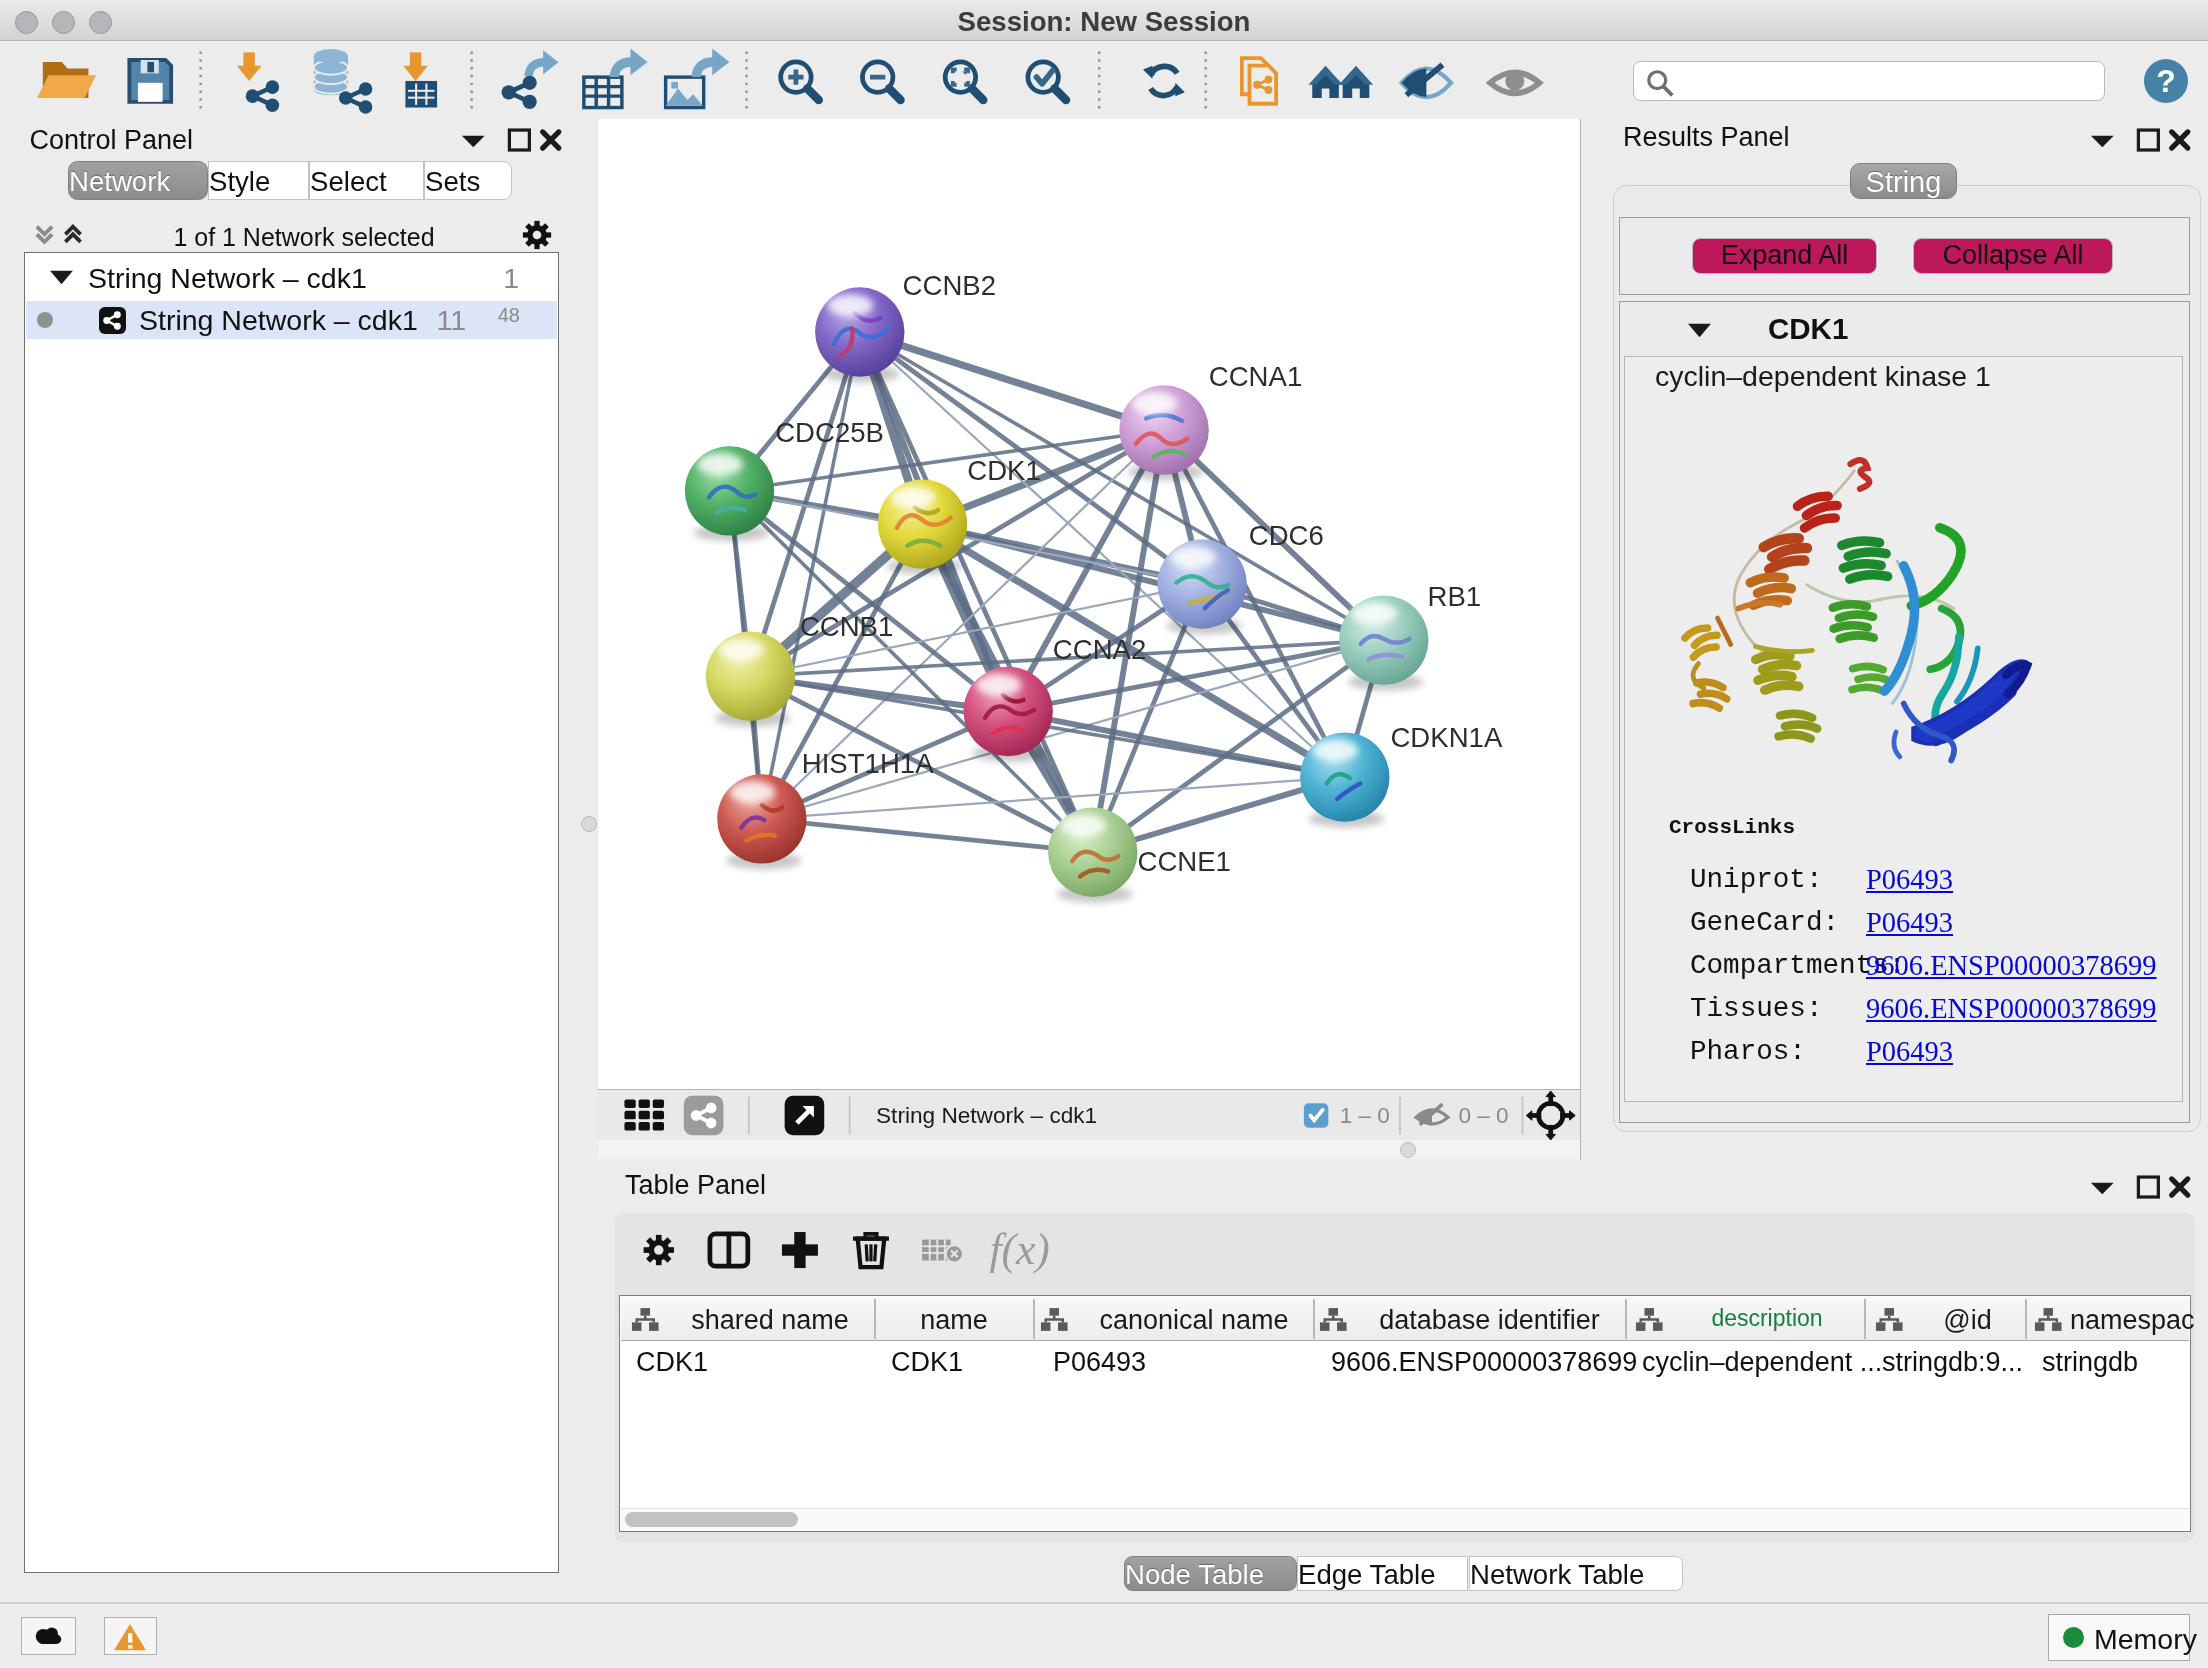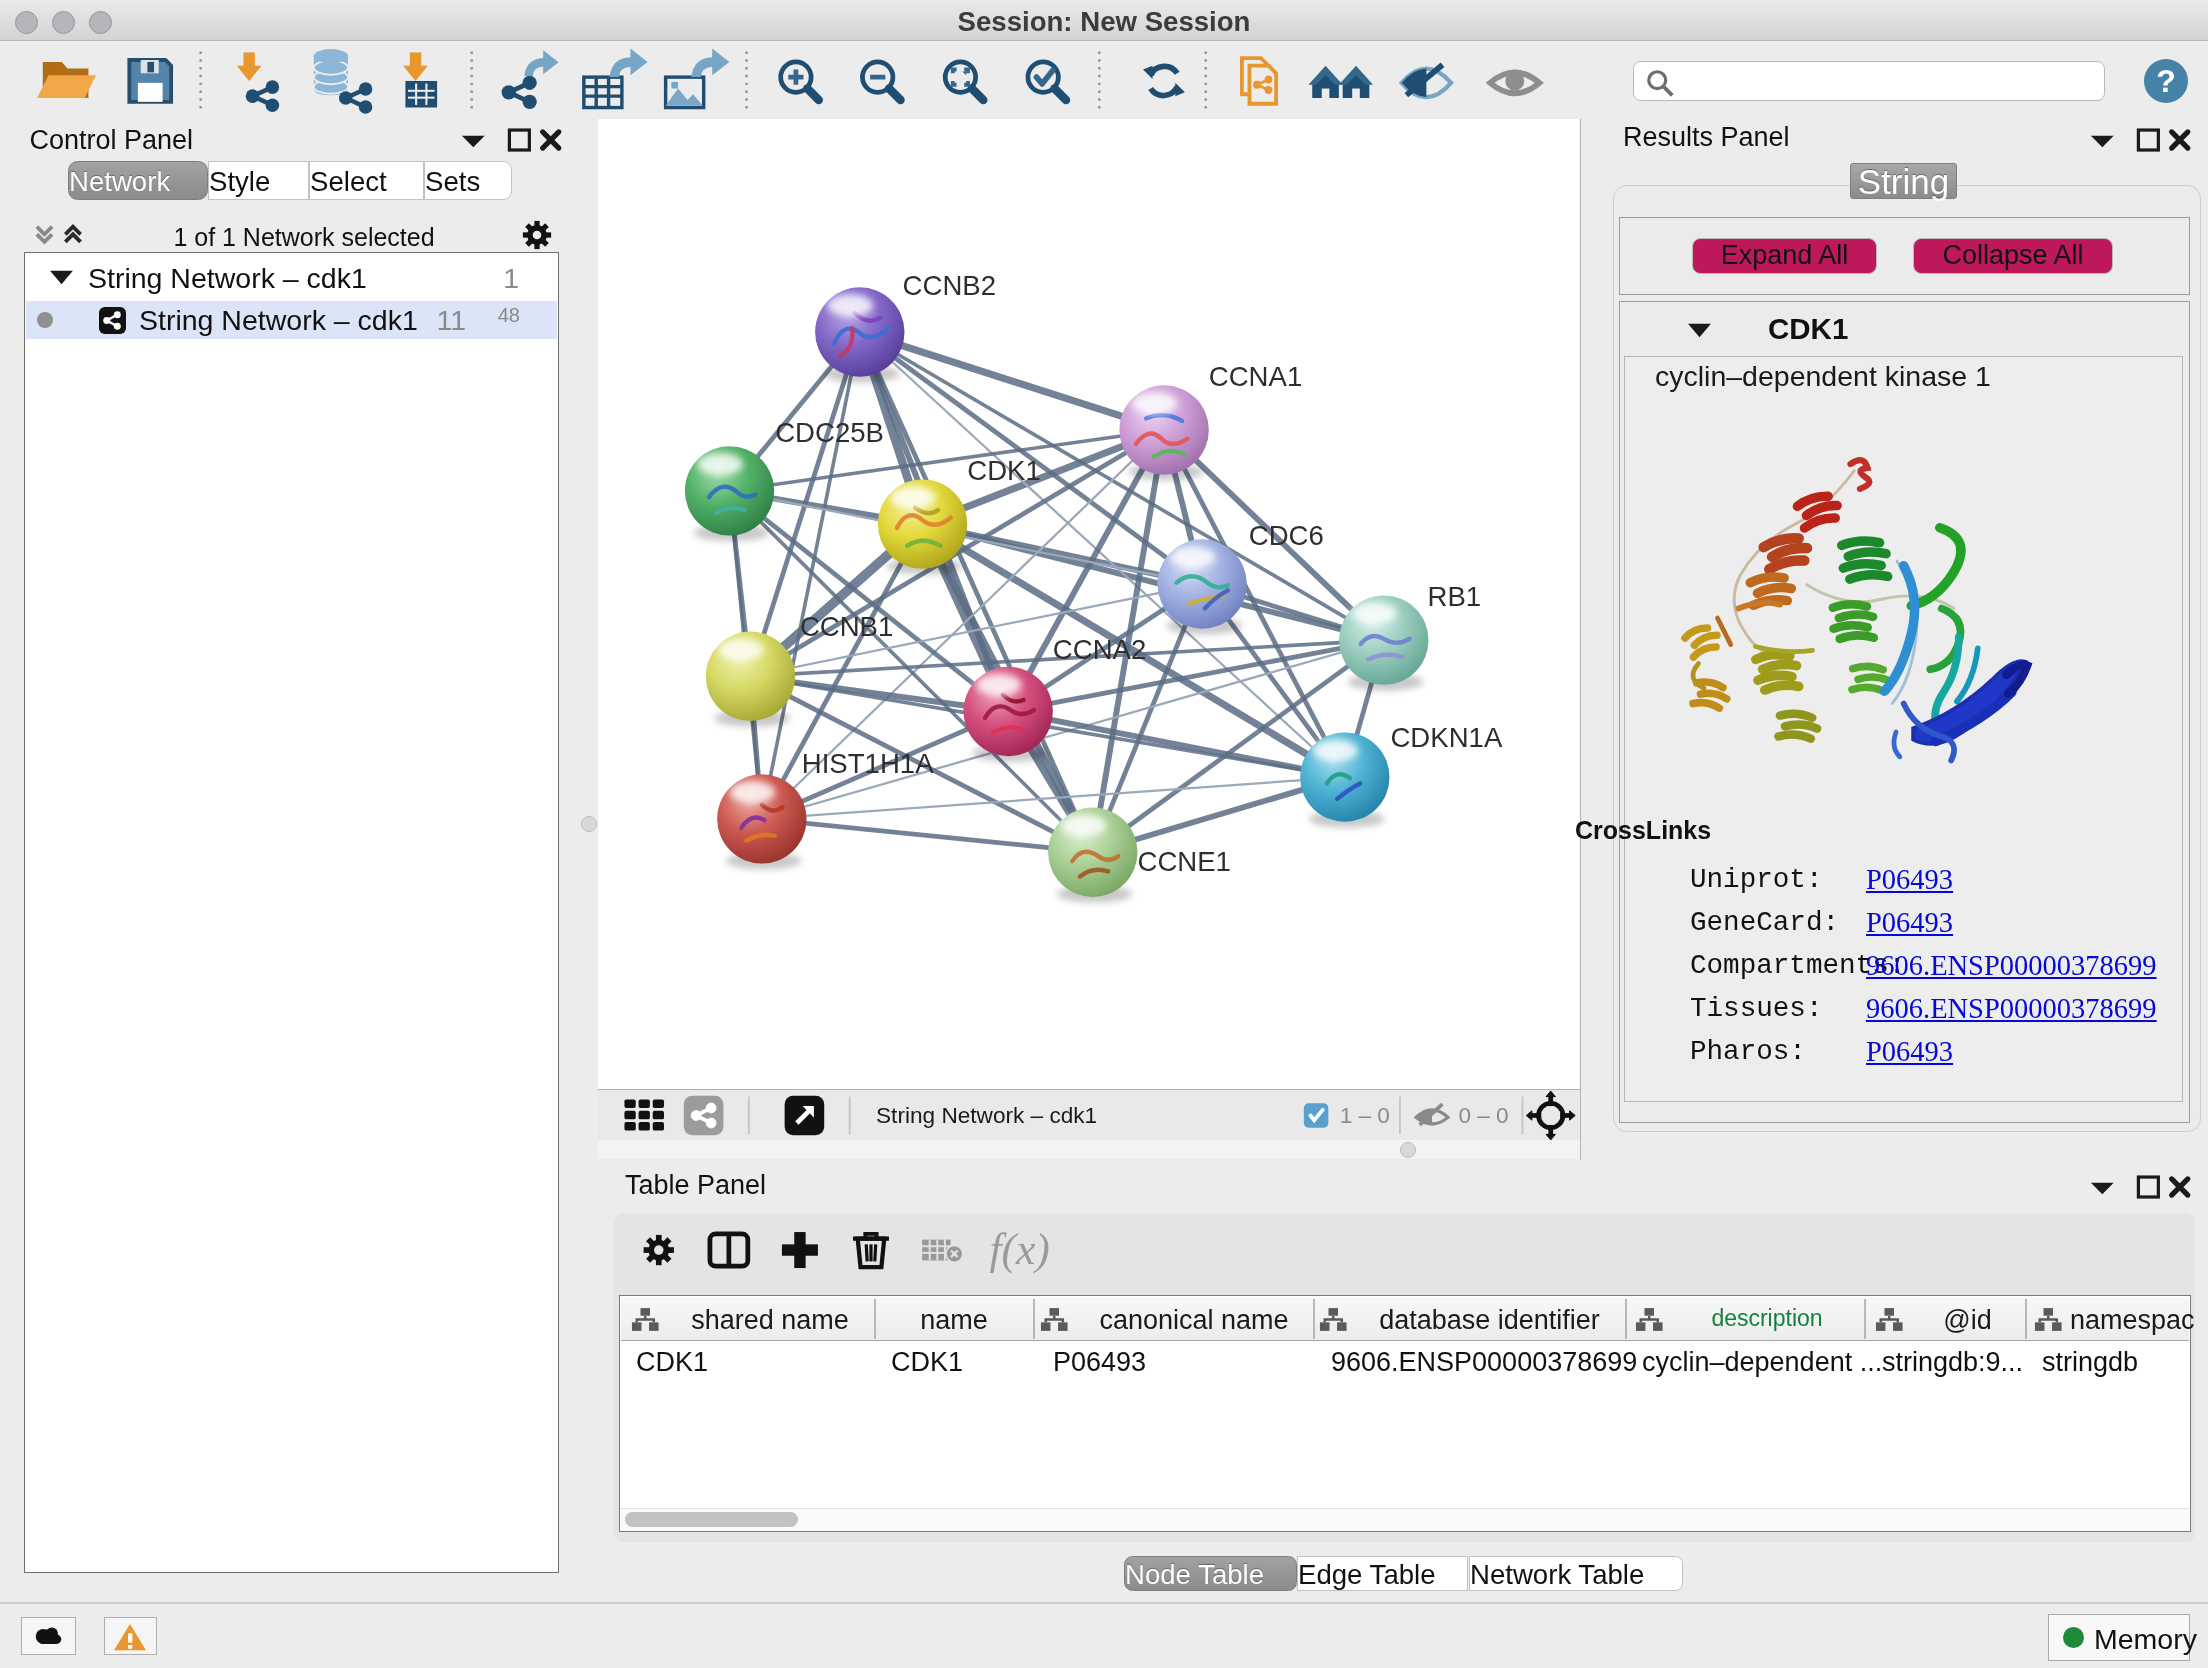--- a/index.html
+++ b/index.html
@@ -498,21 +498,21 @@
 <div class="abs" style="left:1582px;top:626px;width:16px;height:16px;border-radius:50%;background:#d9d9d9;border:1px solid #bbb;box-sizing:border-box"></div>
 <div class="abs" style="left:1580px;top:119px;width:629px;height:1041px;background:#ececec;border-left:1.9px solid #b3b3b3;box-sizing:border-box"></div>
 <div class="abs panel-title" style="left:1623px;top:122px">Results Panel</div>
 <svg class="abs" style="left:2089px;top:127px" width="114" height="27" viewBox="0 0 120 28">
     <path d="M 2 9 L 26 9 L 14 21 Z" fill="#1a1a1a"></path>
     <rect x="52" y="3" width="21" height="21" fill="none" stroke="#1a1a1a" stroke-width="3.4"></rect>
     <path d="M 87 5 L 104 22 M 104 5 L 87 22" stroke="#1a1a1a" stroke-width="5.5" stroke-linecap="round"></path>
   </svg>
 <div class="abs" style="left:1613px;top:185px;width:588px;height:947px;background:#ebebeb;border:1.9px solid #cdcdcd;border-radius:13.3px;box-sizing:border-box"></div>
 <div class="abs" style="left:1850px;top:163px;width:107px;height:36px;line-height:36px;text-align:center;
- background:linear-gradient(#a8a8a8,#8b8b8b);color:#fff;font-size:35px;border-radius:3px;border:1px solid #7e7e7e;
+ background:linear-gradient(#a8a8a8,#8b8b8b);color:#fff;font-size:29px;border-radius:10px;border:1px solid #7e7e7e;
  box-sizing:border-box;text-shadow:0 -1px 1px rgba(0,0,0,.35)">String</div>
 <div class="abs" style="left:1619px;top:217px;width:571px;height:78px;border:1.9px solid #9b9b9b;box-sizing:border-box"></div>
 <div class="btn" style="left:1692px;top:238px;width:185px;height:36px;line-height:32px">Expand All</div>
 <div class="btn" style="left:1913px;top:238px;width:200px;height:36px;line-height:32px">Collapse All</div>
 <div class="abs" style="left:1619px;top:301px;width:571px;height:822px;border:1.9px solid #9b9b9b;box-sizing:border-box"></div>
 <svg class="abs" style="left:1686px;top:320px" width="27" height="21" viewBox="0 0 28 22">
     <path d="M 2 4 L 26 4 L 14 18 Z" fill="#1a1a1a"></path>
   </svg>
 <div class="abs" style="left:1768px;top:312px;font-size:29.5px;font-weight:bold;color:#111">CDK1</div>
 <div class="abs" style="left:1624px;top:356px;width:559px;height:746px;background:#ededed;border:1.9px solid #b5b5b5;box-sizing:border-box"></div>
@@ -585,21 +585,21 @@
       <path d="M 252 125 q 18 34 8 72 q -10 40 -28 60" stroke="#2f8fd2" stroke-width="10"></path>
       <path d="M 310 200 q 0 34 -16 58 q -12 18 -8 34" stroke="#16a8a0" stroke-width="8"></path>
       <path d="M 330 212 q -4 34 -22 56" stroke="#1898b8" stroke-width="6"></path>
       <path d="M 262 296 q 46 -16 84 -52 q 22 -22 34 -18 q -24 44 -66 74 q -28 20 -52 8 z" fill="#2038c8" stroke="#1b2fb0" stroke-width="4"></path>
       <path d="M 286 310 q 50 -22 80 -52" stroke="#1830b8" stroke-width="10"></path>
       <path d="M 360 240 q 14 -14 22 -10 q -6 18 -20 30" stroke="#101c90" stroke-width="9"></path>
       <path d="M 252 270 q 12 26 38 34 q 22 6 12 26" stroke="#3058c8" stroke-width="6"></path>
       <path d="M 244 300 q -6 16 4 26" stroke="#3868d0" stroke-width="5"></path>
     </g>
   </svg>
-<div class="abs" style="left:1575px;top:816px;font-family:Liberation Sans, sans-serif;font-size:25px;font-weight:bold;color:#111">CrossLinks</div>
+<div class="abs" style="left:1669px;top:816px;font-family:Liberation Mono, monospace;font-size:21px;font-weight:bold;color:#111">CrossLinks</div>
 <div class="abs" style="left:1690px;top:858px;font-family:Liberation Mono, monospace;font-size:27.6px;color:#111;line-height:43px">
 Uniprot:<br>GeneCard:<br>Compartments:<br>Tissues:<br>Pharos:</div>
 <div class="abs" style="left:1866px;top:858px;font-family:'Liberation Serif',serif;font-size:28.5px;line-height:43px">
 <a class="lnk">P06493</a><br><a class="lnk">P06493</a><br><a class="lnk">9606.ENSP00000378699</a><br><a class="lnk">9606.ENSP00000378699</a><br><a class="lnk">P06493</a></div>
 
 <div class="abs panel-title" style="left:625px;top:1170px">Table Panel</div>
 <svg class="abs" style="left:2089px;top:1174px" width="114" height="27" viewBox="0 0 120 28">
     <path d="M 2 9 L 26 9 L 14 21 Z" fill="#1a1a1a"></path>
     <rect x="52" y="3" width="21" height="21" fill="none" stroke="#1a1a1a" stroke-width="3.4"></rect>
     <path d="M 87 5 L 104 22 M 104 5 L 87 22" stroke="#1a1a1a" stroke-width="5.5" stroke-linecap="round"></path>

